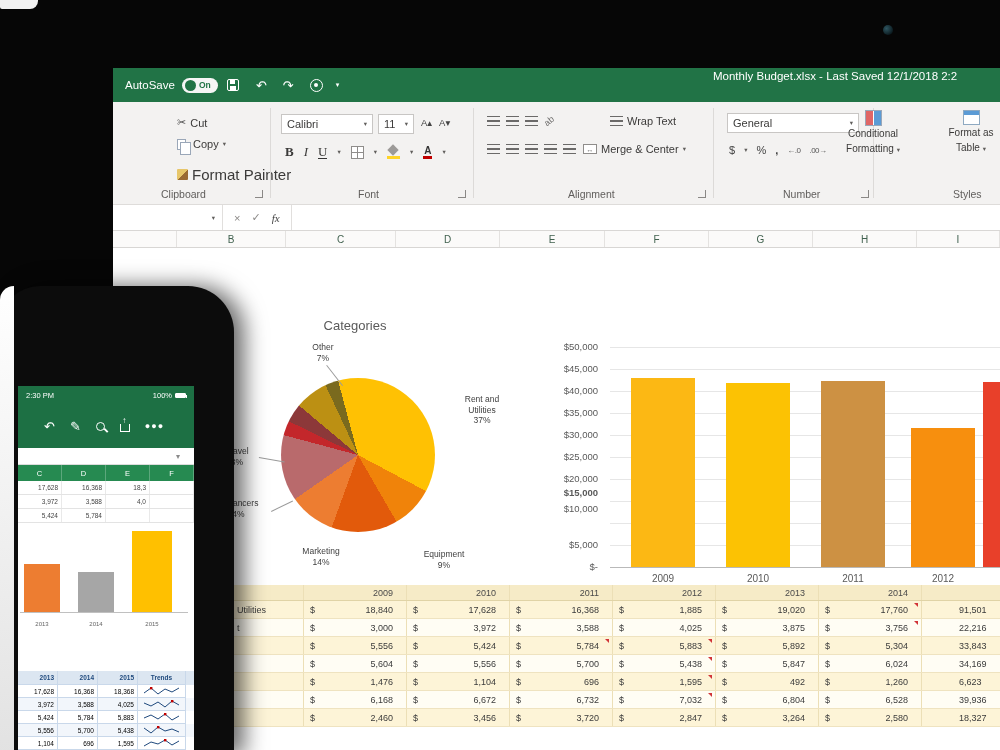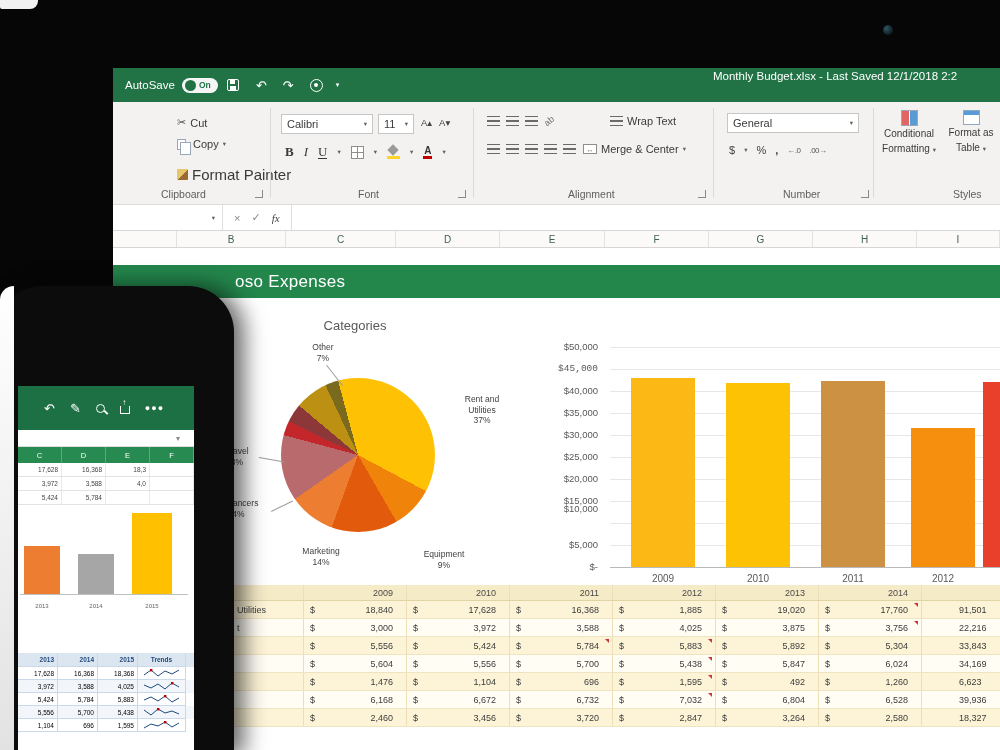--- a/index.html
+++ b/index.html
@@ -294,21 +294,21 @@
         <span class="caret">▾</span>
         <span class="small-num">%</span>
         <span class="small-num" style="font-weight:bold">,</span>
         <span class="dec-icon">←.0</span>
         <span class="dec-icon">.00→</span>
       </div>
       <span class="grp-label" style="left:670px">Number</span>
       <span class="launcher" style="left:748px"></span>
       <div class="vsep" style="left:760px"></div>
 
-      <div class="styles-btn" style="left:768px;width:56px">
+      <div class="styles-btn" style="left:732px;width:56px">
         <span class="cf-icon"></span>
         <span>Conditional</span>
         <span><span>Formatting</span> <span class="caret">▾</span></span>
       </div>
       <div class="styles-btn" style="left:830px;width:56px">
         <span class="fat-icon"></span>
         <span>Format as</span>
         <span><span>Table</span> <span class="caret">▾</span></span>
       </div>
       <span class="grp-label" style="left:840px">Styles</span>
@@ -333,21 +333,20 @@
         <div class="chead" style="width: 110px;">C</div>
         <div class="chead" style="width: 104px;">D</div>
         <div class="chead" style="width: 105px;">E</div>
         <div class="chead" style="width: 104px;">F</div>
         <div class="chead" style="width: 104px;">G</div>
         <div class="chead" style="width: 104px;">H</div>
         <div class="chead" style="width: 83px;">I</div>
       </div>
 
     <div class="sheetarea">
-      <div class="banner">oso Expenses</div>
 
       <div class="pie-title">Categories</div>
       <div class="pie" style="background: conic-gradient(from -15deg, rgb(255, 193, 3) 0deg, rgb(255, 193, 3) 133deg, rgb(240, 131, 10) 133deg, rgb(240, 131, 10) 165deg, rgb(226, 90, 11) 165deg, rgb(226, 90, 11) 215deg, rgb(237, 125, 49) 215deg, rgb(237, 125, 49) 250deg, rgb(185, 106, 108) 250deg, rgb(185, 106, 108) 300deg, rgb(195, 39, 43) 300deg, rgb(195, 39, 43) 311deg, rgb(140, 56, 57) 311deg, rgb(140, 56, 57) 325deg, rgb(188, 144, 19) 325deg, rgb(188, 144, 19) 350deg, rgb(122, 106, 30) 350deg, rgb(122, 106, 30) 360deg);"></div>
       <div class="pie-label pl-other">
         <span style="display:block">Other</span>
         <span style="display:block">7%</span>
       </div>
       <div class="pie-label pl-rent">
         <span style="display:block">Rent and</span>
         <span style="display:block">Utilities</span>
@@ -369,33 +368,33 @@
         <span style="display:block">Equipment</span>
         <span style="display:block">9%</span>
       </div>
       <div class="leader" style="left:214px;top:117px;width:26px;transform:rotate(52deg)"></div>
       <div class="leader" style="left:146px;top:209px;width:26px;transform:rotate(10deg)"></div>
       <div class="leader" style="left:158px;top:263px;width:24px;transform:rotate(-26deg)"></div>
 
       <div class="column-chart">
           <div class="ytick" style="top: -6px;">$50,000</div>
           <div class="gline" style="top: 0px;"></div>
-          <div class="ytick" style="top: 16px; font-family: Liberation Mono, monospace;">$45,000</div>
+          <div class="ytick" style="top: 16px;">$45,000</div>
           <div class="gline" style="top: 22px;"></div>
           <div class="ytick" style="top: 38px;">$40,000</div>
           <div class="gline" style="top: 44px;"></div>
           <div class="ytick" style="top: 60px;">$35,000</div>
           <div class="gline" style="top: 66px;"></div>
           <div class="ytick" style="top: 82px;">$30,000</div>
           <div class="gline" style="top: 88px;"></div>
           <div class="ytick" style="top: 104px;">$25,000</div>
           <div class="gline" style="top: 110px;"></div>
           <div class="ytick" style="top: 126px;">$20,000</div>
           <div class="gline" style="top: 132px;"></div>
-          <div class="ytick" style="top: 148px;">$15,000</div>
+          <div class="ytick" style="top: 140px; font-weight: bold;">$15,000</div>
           <div class="gline" style="top: 154px;"></div>
           <div class="ytick" style="top: 156px;">$10,000</div>
           <div class="gline" style="top: 176px;"></div>
           <div class="ytick" style="top: 192px;">$5,000</div>
           <div class="gline" style="top: 198px;"></div>
           <div class="ytick" style="top: 214px;">$-</div>
           <div class="gline base" style="top: 220px;"></div>
           <div class="cbar" style="left: 78px; width: 64px; top: 31px; height: 189px; background: rgb(252, 184, 20);"></div>
           <div class="xlabel" style="left: 78px; width: 64px;">2009</div>
           <div class="cbar" style="left: 173px; width: 64px; top: 36px; height: 184px; background: rgb(252, 194, 3);"></div>
@@ -635,20 +634,27 @@
               <span class="val">18,327</span>
             </div>
           </div>
         </div>
     </div>
   </div>
 
   <div class="phone">
     <div class="phone-edge"></div>
     <div class="phone-screen">
+      <div class="p-status">
+        <span>2:30 PM</span>
+        <span class="p-batt">
+          <span>100%</span>
+          <span class="batt-icon"></span>
+        </span>
+      </div>
       <div class="p-toolbar">
         <span class="p-ic">↶</span>
         <span class="p-ic">✎</span>
         <span class="mag-icon"></span>
         <span class="share-icon"></span>
         <span class="more-icon">●●●</span>
       </div>
       <div class="p-collapse">
         <span class="p-chev">▾</span>
       </div>

